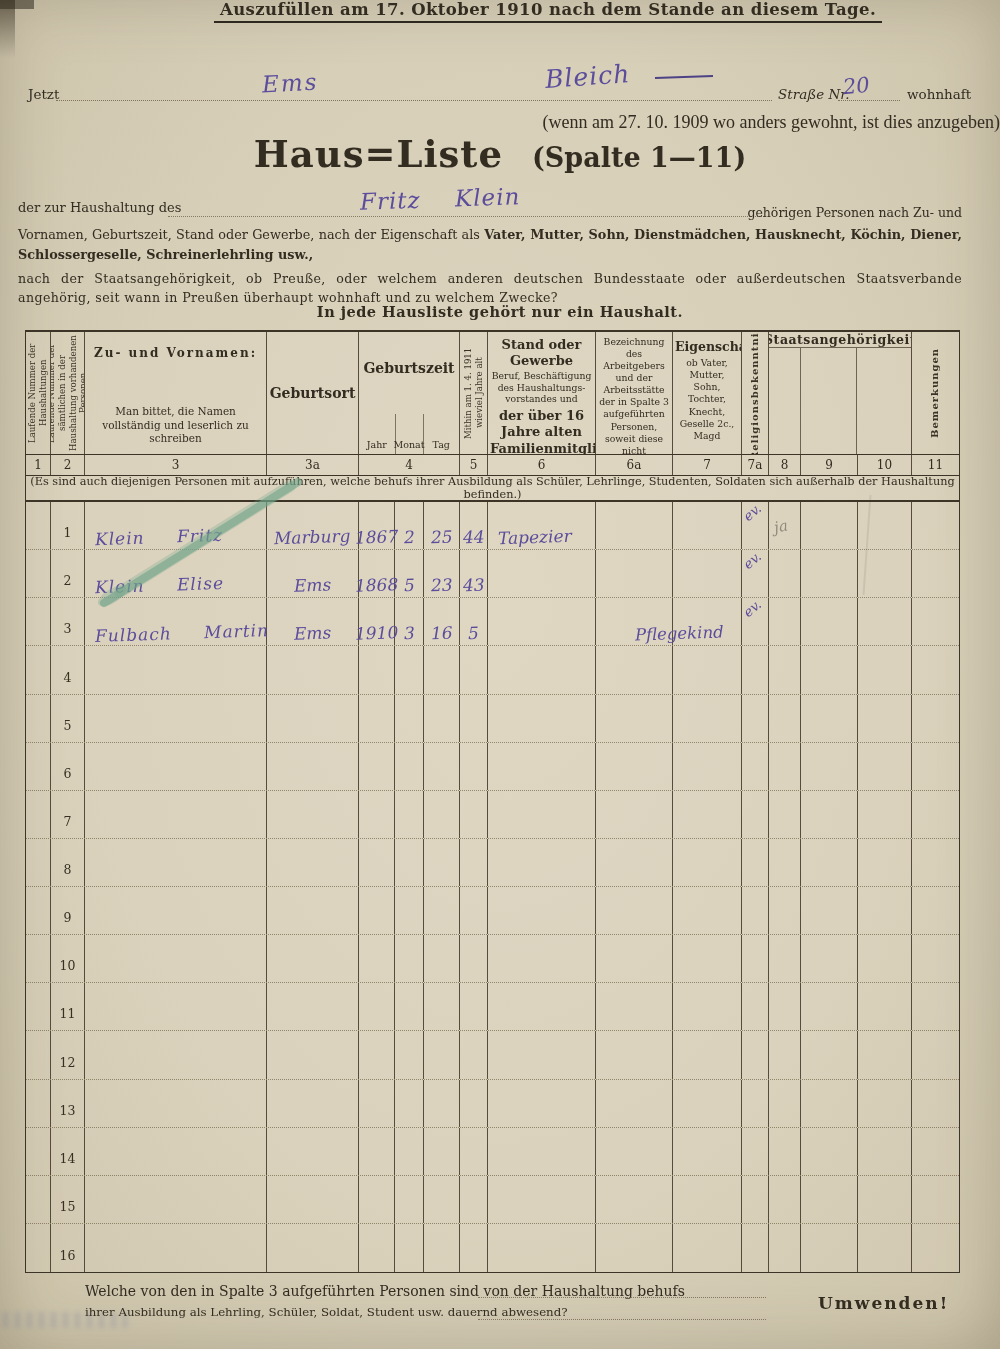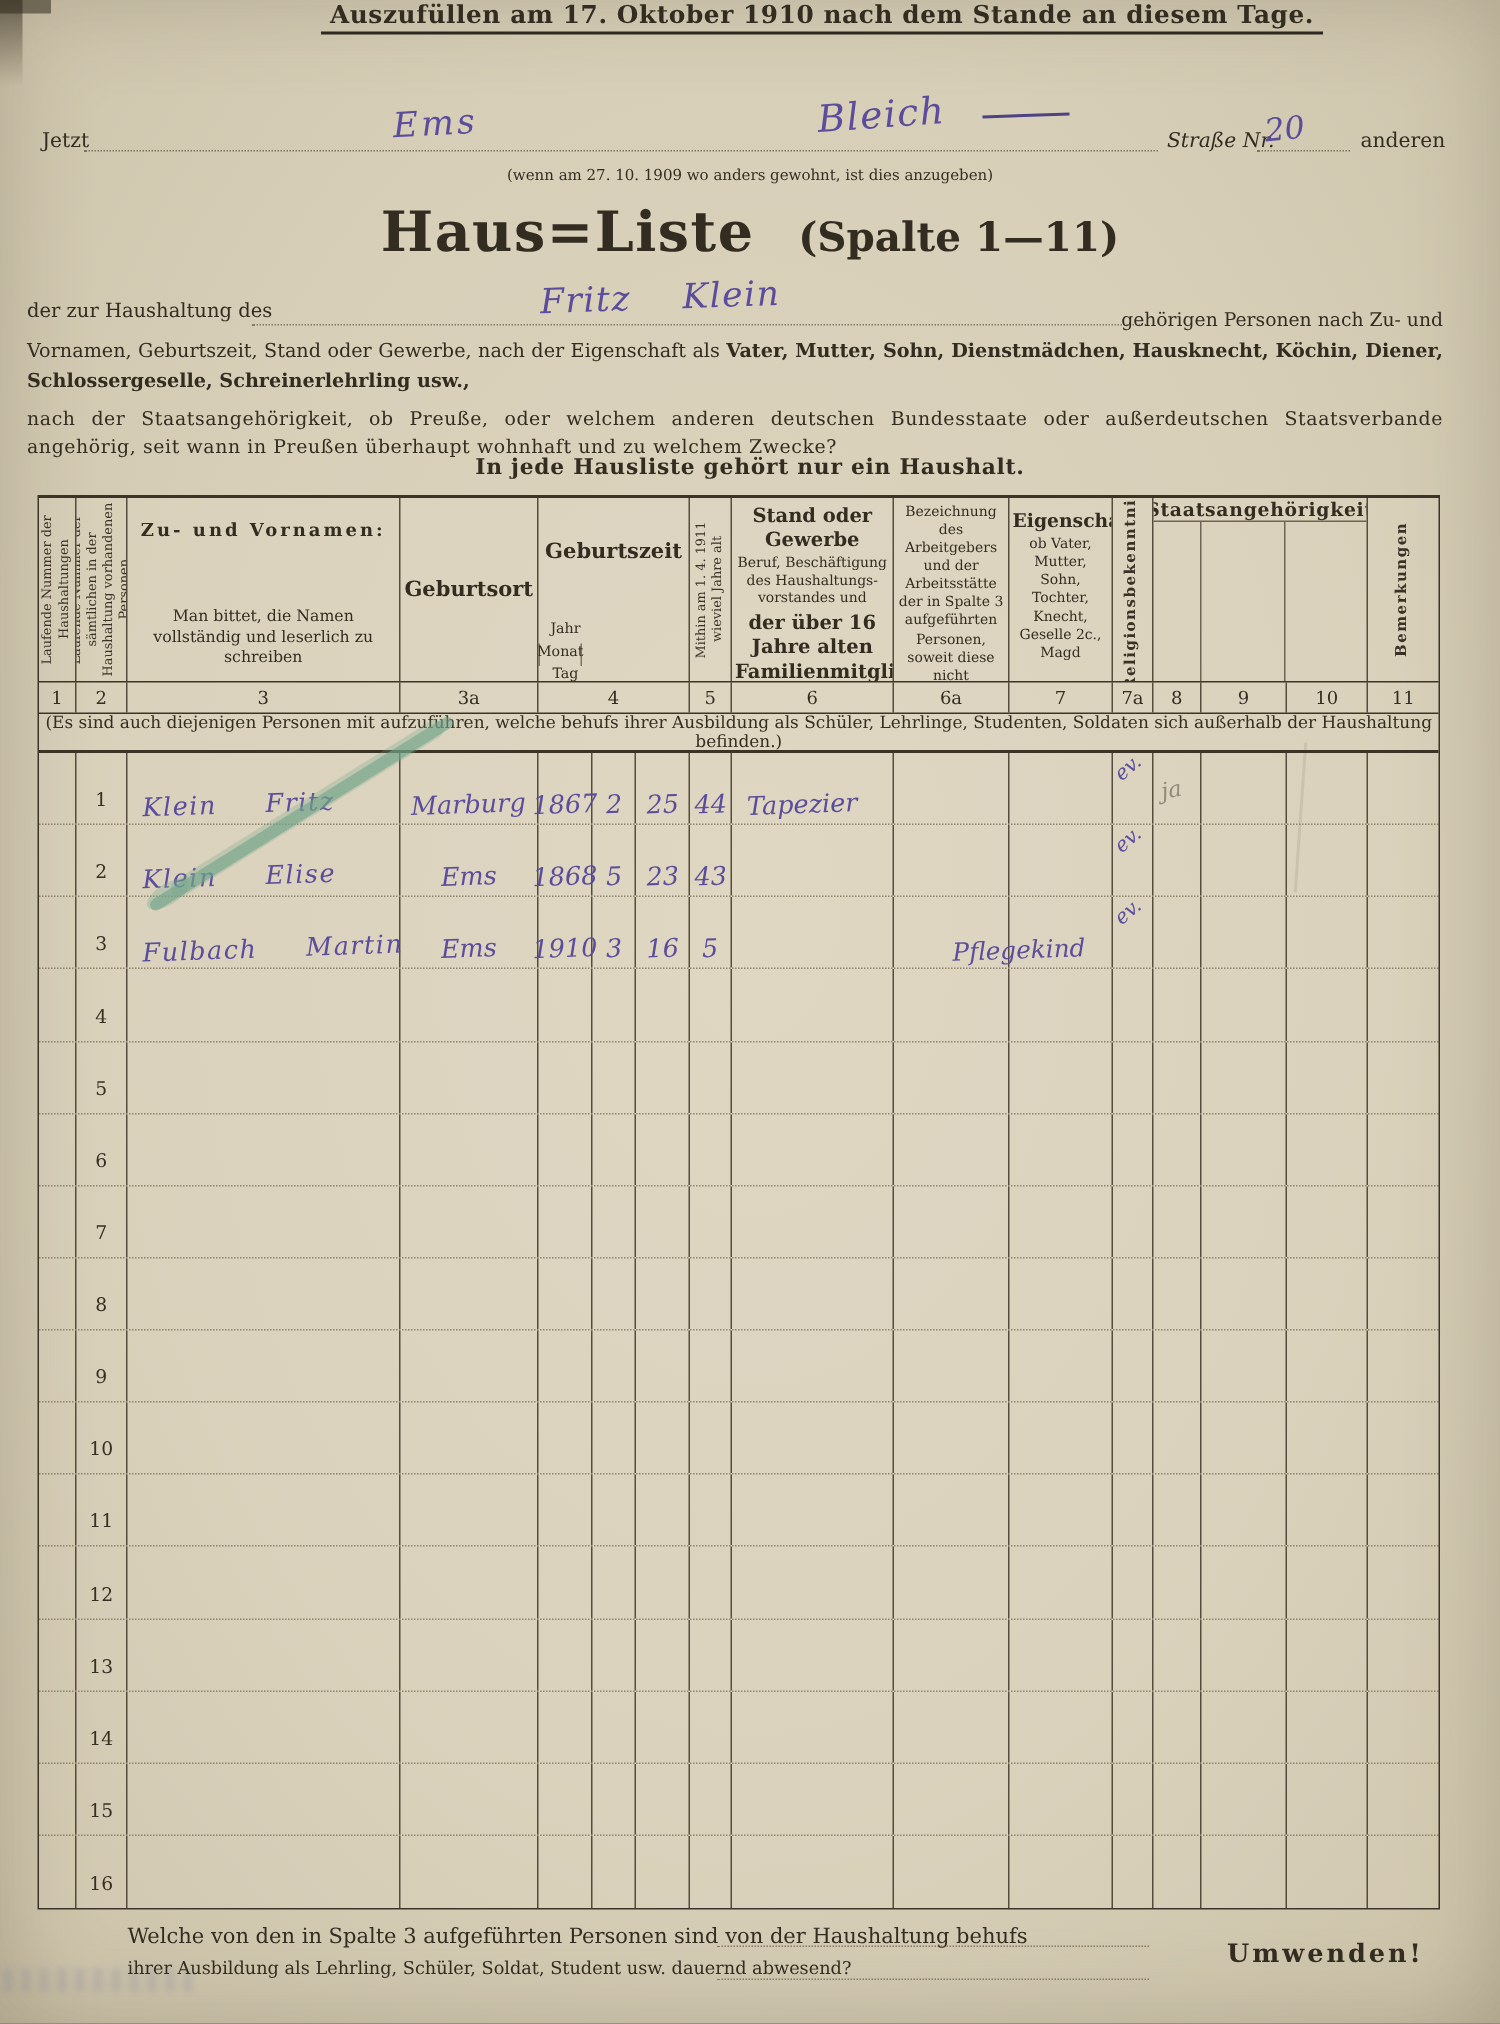--- a/index.html
+++ b/index.html
@@ -20,21 +20,21 @@
     border-bottom:2.5px solid #2e2920;padding:0 6px 2px 6px;}
   .jetzt-label{left:28px;top:86px;font-size:13.5px;}
   .jetzt-dots{left:56px;top:83px;width:716px;border-bottom:1.5px dotted rgba(100,86,62,.75);height:17px;}
   .hw-city{left:262px;top:70px;font-size:23px;transform:rotate(-3deg);letter-spacing:2px;}
   .hw-street{left:545px;top:62px;font-size:25px;transform:rotate(-4deg);letter-spacing:1px;}
   .hw-street-dash{left:655px;top:76px;width:58px;border-top:2px solid #4d4286;transform:rotate(-2deg);}
   .strasse-label{left:778px;top:86px;font-size:13.5px;font-style:italic;}
   .hw-nr{left:843px;top:74px;font-size:21px;transform:rotate(-6deg);}
   .nr-dots{left:838px;top:83px;width:62px;border-bottom:1.5px dotted rgba(100,86,62,.75);height:17px;}
   .wohnhaft-label{left:907px;top:86px;font-size:13.5px;}
-  .reloc-note{left:0;top:112px;width:100%;text-align:center;font-size:10px;}
+  .reloc-note{left:0;top:112px;width:100%;text-align:right;font-size:18px;font-family:Liberation Serif, serif;}
   .title-line{left:0;top:132px;width:100%;text-align:center;}
   .title-main{font-size:37px;font-weight:bold;letter-spacing:1px;}
   .title-suffix{font-size:27px;font-weight:bold;margin-left:24px;}
   .intro-lead{left:18px;top:200px;font-size:13px;}
   .intro-dots{left:168px;top:198px;width:596px;border-bottom:1px dotted rgba(100,86,62,.7);height:18px;}
   .hw-head-name{left:360px;top:186px;font-size:23px;transform:rotate(-2deg);word-spacing:26px;letter-spacing:1px;}
   .intro-lead-right{left:740px;top:205px;width:222px;font-size:12.5px;text-align:right;}
   .intro-para1{left:18px;top:225px;width:944px;font-size:12.8px;line-height:20px;text-align:justify;}
   .intro-para1 .b{font-weight:bold;}
   .intro-para2{left:18px;top:269px;width:944px;font-size:12.6px;line-height:19px;text-align:justify;letter-spacing:.4px;}
@@ -51,21 +51,21 @@
   .thead{height:122px;}
   .vtext{writing-mode:vertical-rl;transform:rotate(180deg);display:flex;align-items:center;justify-content:center;
     width:100%;height:100%;font-size:8.6px;line-height:1.25;text-align:center;color:#3a3226;}
   .vtext.big{font-size:10px;font-weight:bold;letter-spacing:1px;}
   .hcol{display:flex;flex-direction:column;align-items:center;justify-content:flex-start;padding:4px 2px;}
   .h-name-title{font-size:12px;font-weight:bold;letter-spacing:2px;text-align:center;line-height:1.5;margin-top:8px;}
   .h-name-note{font-size:10.5px;text-align:center;margin-top:auto;margin-bottom:4px;line-height:1.3;}
   .h-center{display:flex;align-items:center;justify-content:center;font-size:14px;font-weight:bold;height:100%;text-align:center;}
   .h-gzeit{display:flex;flex-direction:column;height:100%;}
   .h-gzeit-title{font-size:14px;font-weight:bold;text-align:center;margin-top:28px;}
-  .h-gzeit-subs{margin-top:auto;display:flex;height:40px;flex-direction:column;}
+  .h-gzeit-subs{margin-top:auto;display:flex;height:40px;}
   .h-gzeit-subs div{display:flex;align-items:flex-end;justify-content:center;font-size:9.5px;padding-bottom:4px;box-sizing:border-box;}
   .h-gzeit-subs .sj{width:36px;}
   .h-gzeit-subs .sm{width:29px;border-left:1px solid rgba(62,52,38,.6);border-right:1px solid rgba(62,52,38,.6);}
   .h-gzeit-subs .st{width:36px;}
   .h-stand{font-size:9.3px;line-height:1.25;text-align:center;padding:3px 2px;}
   .h-stand .t1{font-size:13px;font-weight:bold;line-height:1.2;display:block;margin:2px 0 2px;}
   .h-stand .t2{display:block;margin:2px 0;}
   .h-stand .t3{font-size:13px;font-weight:bold;display:block;margin-top:3px;line-height:1.25;}
   .h-small{font-size:9.3px;line-height:1.3;text-align:center;padding:4px 2px;}
   .h-eigen .t1{font-size:12.5px;font-weight:bold;display:block;margin:3px 0 2px;}
@@ -121,21 +121,21 @@
   </div>
 
   <div class="abs jetzt-label print">Jetzt</div>
   <div class="abs jetzt-dots"></div>
   <div class="abs hw hw-city">Ems</div>
   <div class="abs hw hw-street">Bleich</div>
   <div class="abs hw-street-dash"></div>
   <div class="abs strasse-label print">Straße Nr.</div>
   <div class="abs nr-dots"></div>
   <div class="abs hw hw-nr">20</div>
-  <div class="abs wohnhaft-label print">anderen</div>
+  <div class="abs wohnhaft-label print">wohnhaft</div>
 
   <div class="abs reloc-note print">(wenn am 27. 10. 1909 wo anders gewohnt, ist dies anzugeben)</div>
   <div class="abs title-line">
     <span class="title-main">Haus=Liste</span>
     <span class="title-suffix">(Spalte 1—11)</span>
   </div>
 
   <div class="abs intro-lead print">der zur Haushaltung des</div>
   <div class="abs intro-dots"></div>
   <div class="abs hw hw-head-name">Fritz Klein</div>

